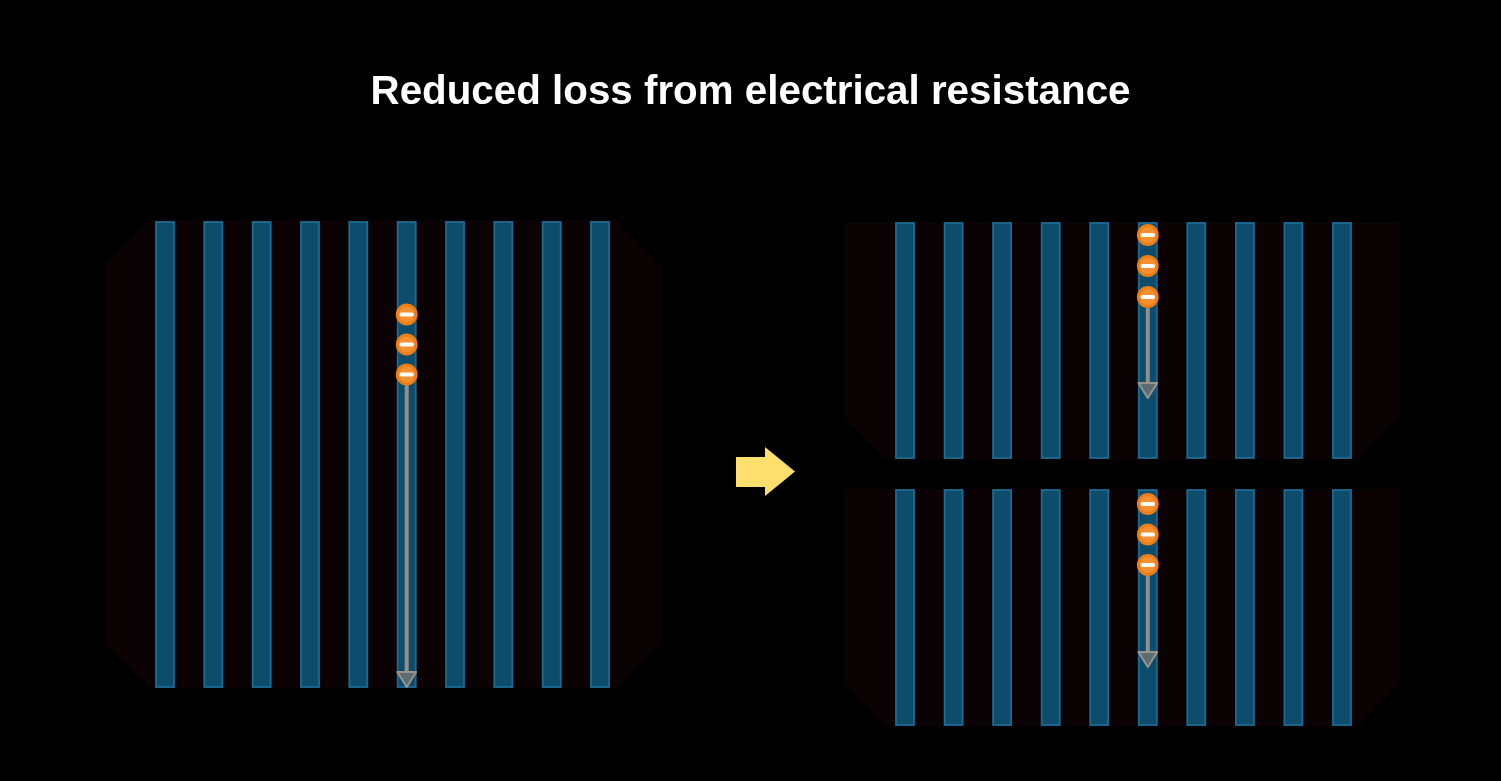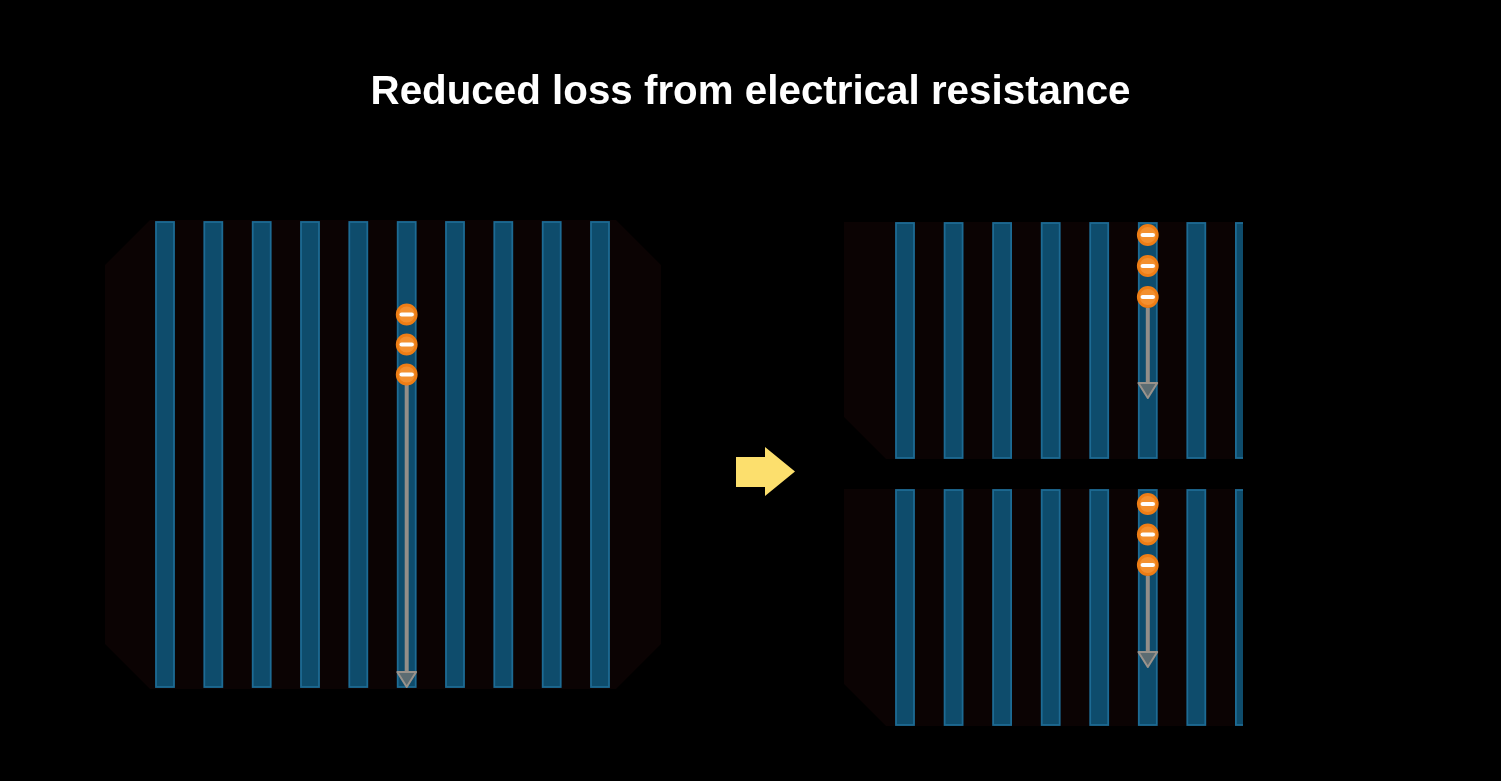--- a/index.html
+++ b/index.html
@@ -1,16 +1,16 @@
 <!DOCTYPE html>
 <html><head>
 <meta charset="utf-8">
 <style>
   html,body{margin:0;padding:0;background:#000;}
-  .page{position:relative;width:1243px;height:781px;background:#84cc16;overflow:hidden;}
+  .page{position:relative;width:1501px;height:781px;background:#84cc16;overflow:hidden;}
   svg{position:absolute;top:0;left:0;}
 </style>
 </head>
 <body>
 <div class="page">
 <svg width="1501" height="781" viewBox="0 0 1501 781">
   <rect x="0" y="0" width="1501" height="781" fill="#000000"></rect>
 
   <path d="M 150,220 L 616,220 L 661,265 L 661,644 L 616,689 L 150,689 L 105,644 L 105,265 Z" fill="#0b0303"></path>
 

